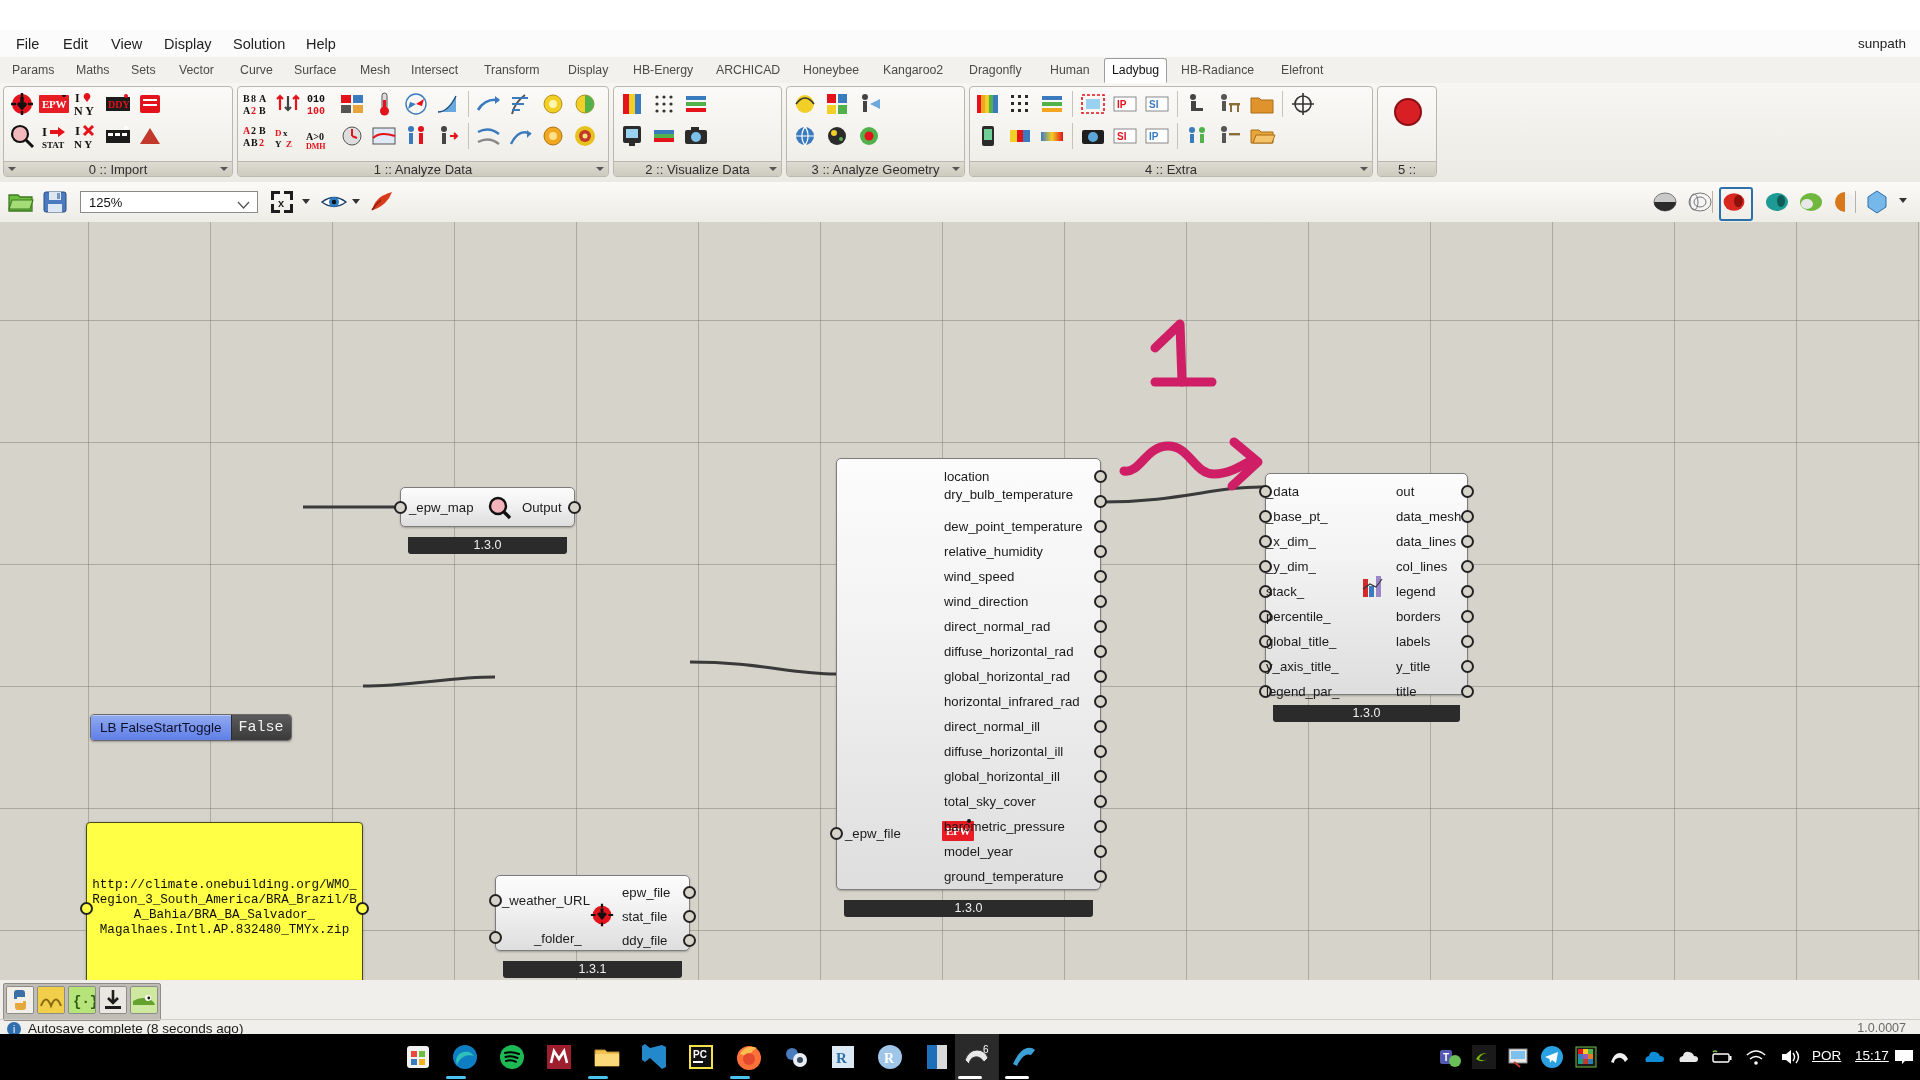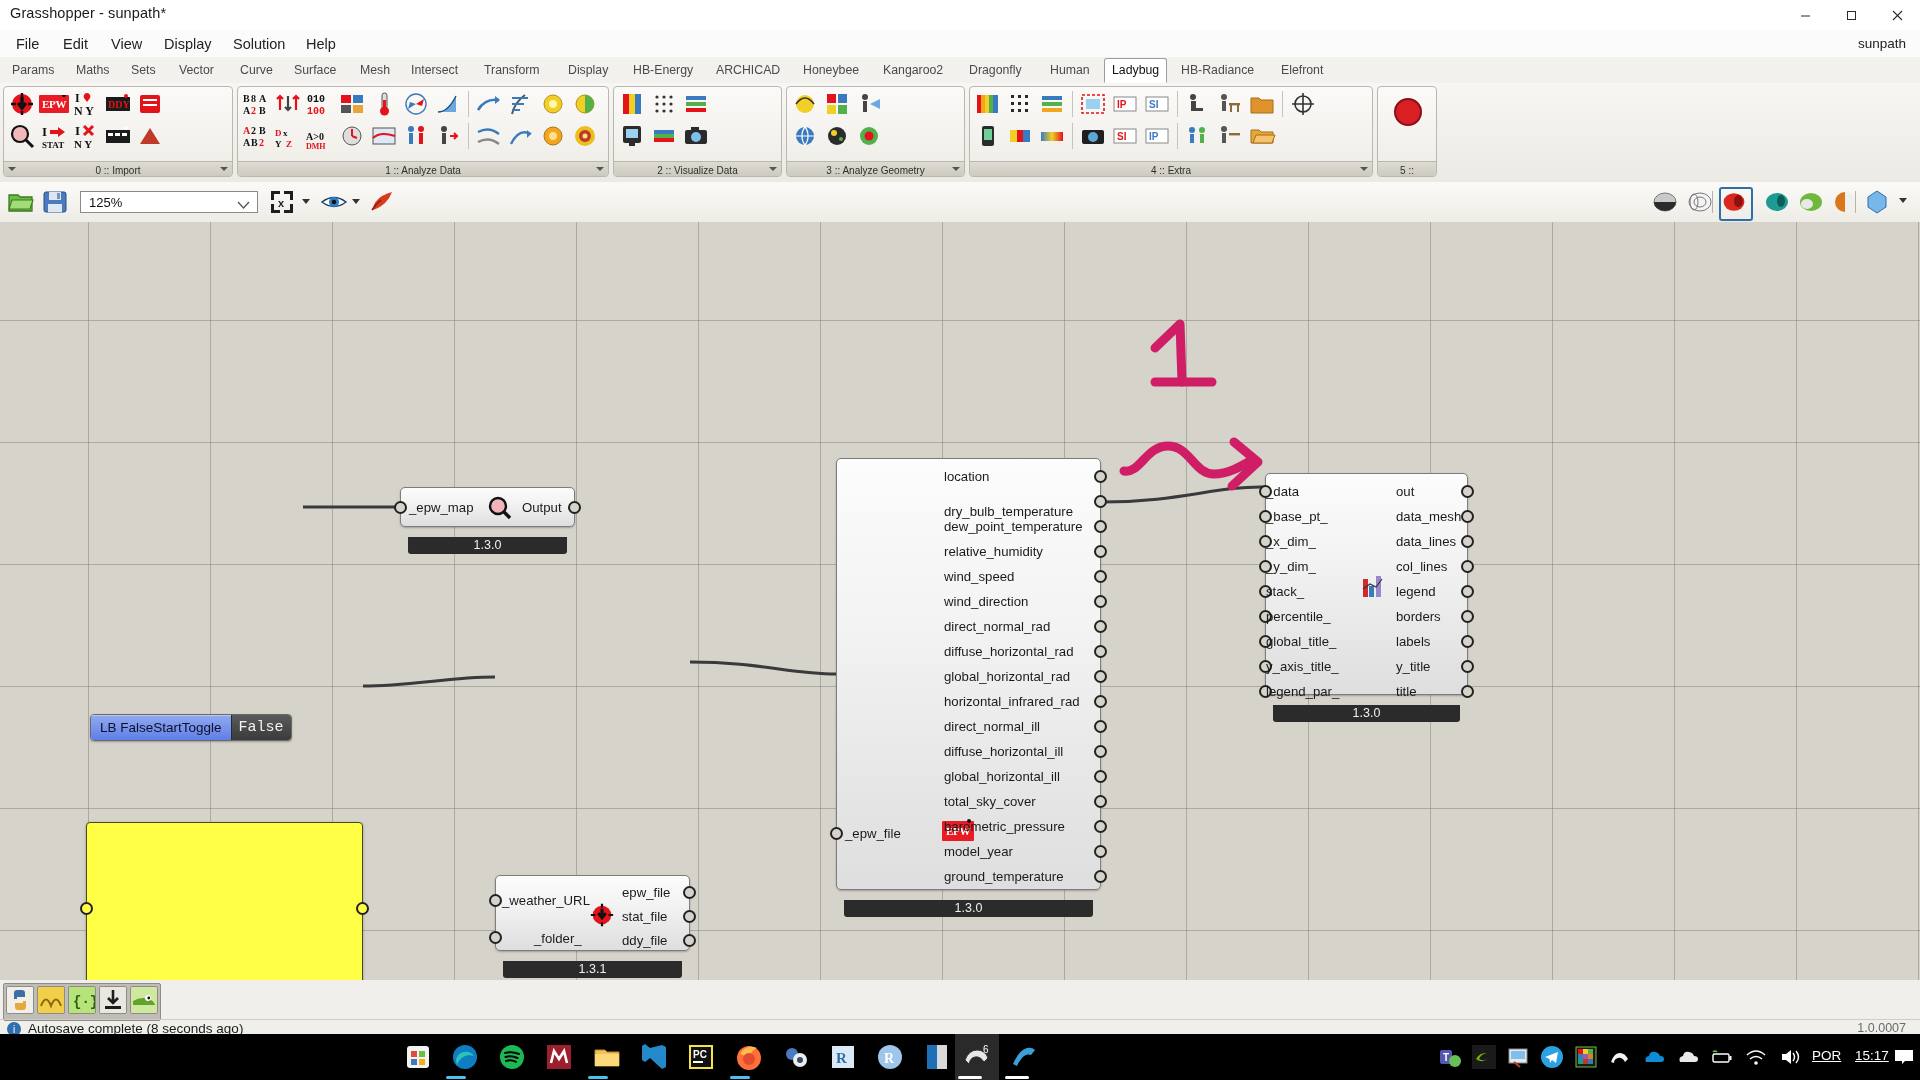--- a/index.html
+++ b/index.html
@@ -65,21 +65,21 @@
   .ricon{
     width:30px;height:30px;border-radius:3px;position:relative;overflow:hidden;
     background:transparent;display:flex;align-items:center;justify-content:center;
     font-size:8px;font-weight:bold;color:#111;
   }
   .rsep{width:1px;margin:2px 3px;background:#c5c3bc;}
   .rlabel{
     position:absolute;left:0;bottom:0;width:100%;height:15px;
     background:linear-gradient(#dedbd2,#cdcabf);
     border-top:1px solid #b9b7b0;border-radius:0 0 3px 3px;
-    font-size:10px;color:#2f2f2f;display:flex;align-items:flex-end;justify-content:center;
+    font-size:13px;color:#2f2f2f;display:flex;align-items:center;justify-content:center;
     box-sizing:border-box;
   }
   .rlabel .tri{position:absolute;right:4px;top:5px;width:0;height:0;
     border-left:4px solid transparent;border-right:4px solid transparent;border-top:4px solid #555;}
   .rlabel .tril{position:absolute;left:4px;top:5px;width:0;height:0;
     border-left:4px solid transparent;border-right:4px solid transparent;border-top:4px solid #555;}
 
   
   .ctoolbar{
     position:absolute;left:0;top:182px;width:1920px;height:40px;
@@ -183,41 +183,20 @@
   .tb-item{position:absolute;top:6px;width:34px;height:34px;}
   .tb-running{position:absolute;height:3px;border-radius:2px;background:#4cc2f1;top:42px;}
   .tray{position:absolute;top:14px;font-size:13.5px;color:#fff;text-decoration:underline;}
   .tb-focus{position:absolute;top:0px;width:44px;height:46px;background:#2a2a2a;}
 </style>
 </head>
 <body>
 
 <div id="app">
 
-  <div class="titlebar">
-    <div class="title">Grasshopper - sunpath*</div>
-    <div class="winbtns">
-      <div class="winbtn">
-        <svg width="11" height="11" viewBox="0 0 11 11">
-            <line x1="1" y1="6" x2="10" y2="6" stroke="#2b2b2b" stroke-width="1"></line>
-          </svg>
-      </div>
-      <div class="winbtn">
-        <svg width="11" height="11" viewBox="0 0 11 11">
-            <rect x="1.5" y="1.5" width="8" height="8" fill="none" stroke="#2b2b2b" stroke-width="1"></rect>
-          </svg>
-      </div>
-      <div class="winbtn close">
-        <svg width="11" height="11" viewBox="0 0 11 11">
-            <line x1="1" y1="1" x2="10" y2="10" stroke="#2b2b2b" stroke-width="1.1"></line>
-            <line x1="10" y1="1" x2="1" y2="10" stroke="#2b2b2b" stroke-width="1.1"></line>
-          </svg>
-      </div>
-    </div>
-  </div>
 
   <div class="menubar">
     <div class="mi" style="left:10px">File</div>
     <div class="mi" style="left:57px">Edit</div>
     <div class="mi" style="left:105px">View</div>
     <div class="mi" style="left:158px">Display</div>
     <div class="mi" style="left:227px">Solution</div>
     <div class="mi" style="left:300px">Help</div>
   </div>
   <div class="userlabel">sunpath</div>
@@ -914,20 +893,22 @@
             </svg>
         </div>
         <div class="plabel out" style="left:121px;top:12px">Output</div>
       </div>
       <div class="ver">1.3.0</div>
     </div>
 
     <div class="panel">
       <div class="pin l" style="top:79px;left:-7px;background:#ffff45"></div>
       <div class="pin r" style="top:79px;right:-7px;background:#ffff45"></div>
+      <div class="txt">http://climate.onebuilding.org/WMO_Region_3_South_America/BRA_Brazil/BA_Bahia/BRA_BA_Salvador_
+Magalhaes.Intl.AP.832480_TMYx.zip</div>
     </div>
 
     <div class="comp" style="left:495px;top:653px;width:195px">
       <div class="body" style="height:76px">
         <div class="pin l" style="top:18px"></div>
         <div class="pin l" style="top:55px"></div>
         <div class="pin r" style="top:10px"></div>
         <div class="pin r" style="top:34px"></div>
         <div class="pin r" style="top:58px"></div>
         <div class="plabel in" style="left:6px;top:17px">_weather_URL</div>
@@ -964,21 +945,21 @@
         <div class="pin r" style="top:236px"></div>
         <div class="pin r" style="top:261px"></div>
         <div class="pin r" style="top:286px"></div>
         <div class="pin r" style="top:311px"></div>
         <div class="pin r" style="top:336px"></div>
         <div class="pin r" style="top:361px"></div>
         <div class="pin r" style="top:386px"></div>
         <div class="pin r" style="top:411px"></div>
 
         <div class="plabel out" style="left:107px;top:10px">location</div>
-        <div class="plabel out" style="left:107px;top:45px">dry_bulb_temperature</div>
+        <div class="plabel out" style="left:107px;top:28px">dry_bulb_temperature</div>
         <div class="plabel out" style="left:107px;top:60px">dew_point_temperature</div>
         <div class="plabel out" style="left:107px;top:85px">relative_humidity</div>
         <div class="plabel out" style="left:107px;top:110px">wind_speed</div>
         <div class="plabel out" style="left:107px;top:135px">wind_direction</div>
         <div class="plabel out" style="left:107px;top:160px">direct_normal_rad</div>
         <div class="plabel out" style="left:107px;top:185px">diffuse_horizontal_rad</div>
         <div class="plabel out" style="left:107px;top:210px">global_horizontal_rad</div>
         <div class="plabel out" style="left:107px;top:235px">horizontal_infrared_rad</div>
         <div class="plabel out" style="left:107px;top:260px">direct_normal_ill</div>
         <div class="plabel out" style="left:107px;top:285px">diffuse_horizontal_ill</div>

